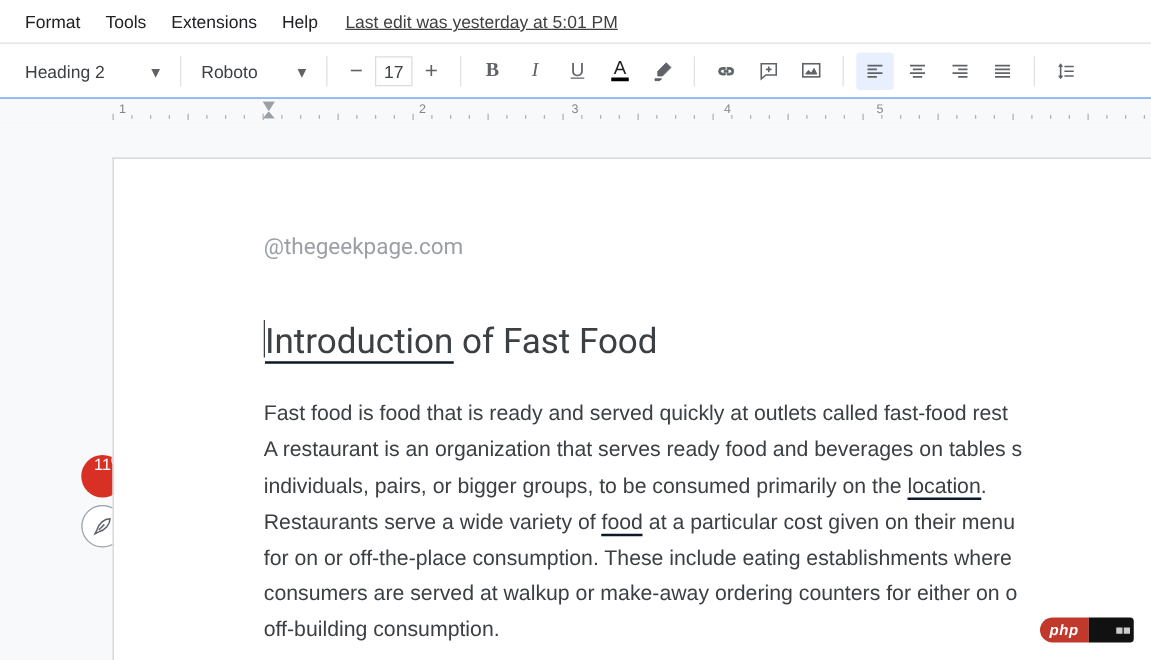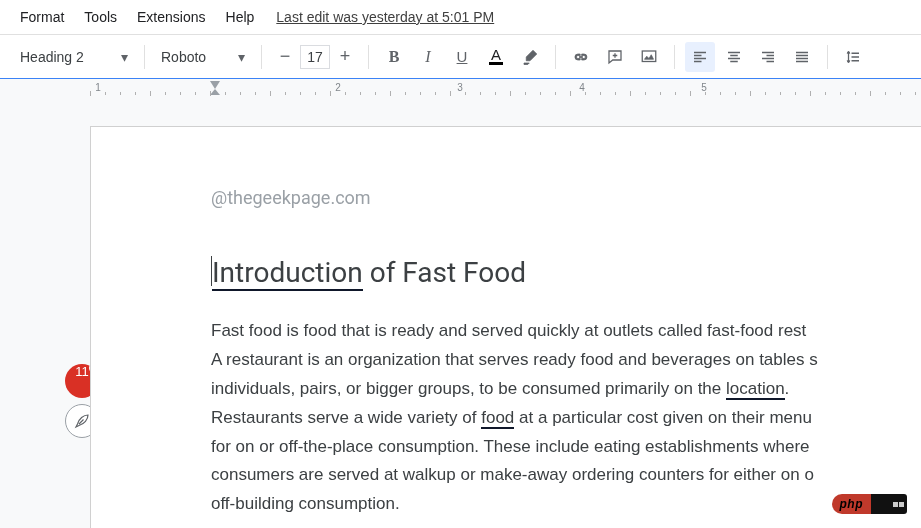--- a/index.html
+++ b/index.html
@@ -37,21 +37,21 @@
   .h2 .cursor { display:inline-block; width:0; border-left: 1.5px solid #3c4043; height: 30px; vertical-align: -4px; }
   .dotted-ul { border-bottom: 2px solid #0f172a; }
   .body-text { font-family: Arial, sans-serif; font-size: 17px; line-height: 1.7; color: #3c4043; max-width: 720px; }
   .side-widget { position: absolute; left: 60px; top: 266px; width: 44px; }
   .side-widget .badge { width: 34px; height: 34px; border-radius: 50%; background: #d93025; color: #fff; display: flex; align-items: flex-start; justify-content: center; font-size: 13px; font-weight: 500; position: relative; margin: 0 auto 6px; }
   .side-widget .badge .plus { position: absolute; top: -2px; right: -2px; width: 12px; height: 12px; border-radius: 50%; background: #d93025; color:#fff; font-size:9px; display:flex; align-items:center; justify-content:center; border:1.5px solid #fff; }
   .side-widget .pill { width: 42px; height: 80px; border: 1px solid #dadce0; border-radius: 21px; background: #fff; box-shadow: 0 1px 3px rgba(0,0,0,.08); position: absolute; top: -4px; left: 1px; z-index: -1; }
   .side-widget .feather { width: 34px; height: 34px; border-radius: 50%; border: 1.5px solid #9aa0a6; display: flex; align-items: center; justify-content: center; margin: 0 auto; background:#fff; }
   .arrow { position: absolute; left: 142px; top: 216px; }
   .php-badge { position: absolute; right: 14px; bottom: 14px; display: flex; align-items: center; }
-  .php-badge .p { background: #c0392b; color: #000000; font-size: 12px; font-weight: 700; font-style: italic; padding: 3px 8px; border-radius: 10px 0 0 10px; letter-spacing: 0.5px; }
+  .php-badge .p { background: #c0392b; color: #ffffff; font-size: 12px; font-weight: 700; font-style: italic; padding: 3px 8px; border-radius: 10px 0 0 10px; letter-spacing: 0.5px; }
   .php-badge .r { background: #111; width: 36px; height: 20px; border-radius: 0 3px 3px 0; display:flex; align-items:center; justify-content:flex-end; padding-right:3px; }
   .php-badge .r .sq { width:5px; height:5px; background:#ccc; margin-left:1px; }
 </style>
 </head>
 <body>
 
 <div class="menubar">
   <div class="menu-item">Format</div>
   <div class="menu-item">Tools</div>
   <div class="menu-item">Extensions</div>

